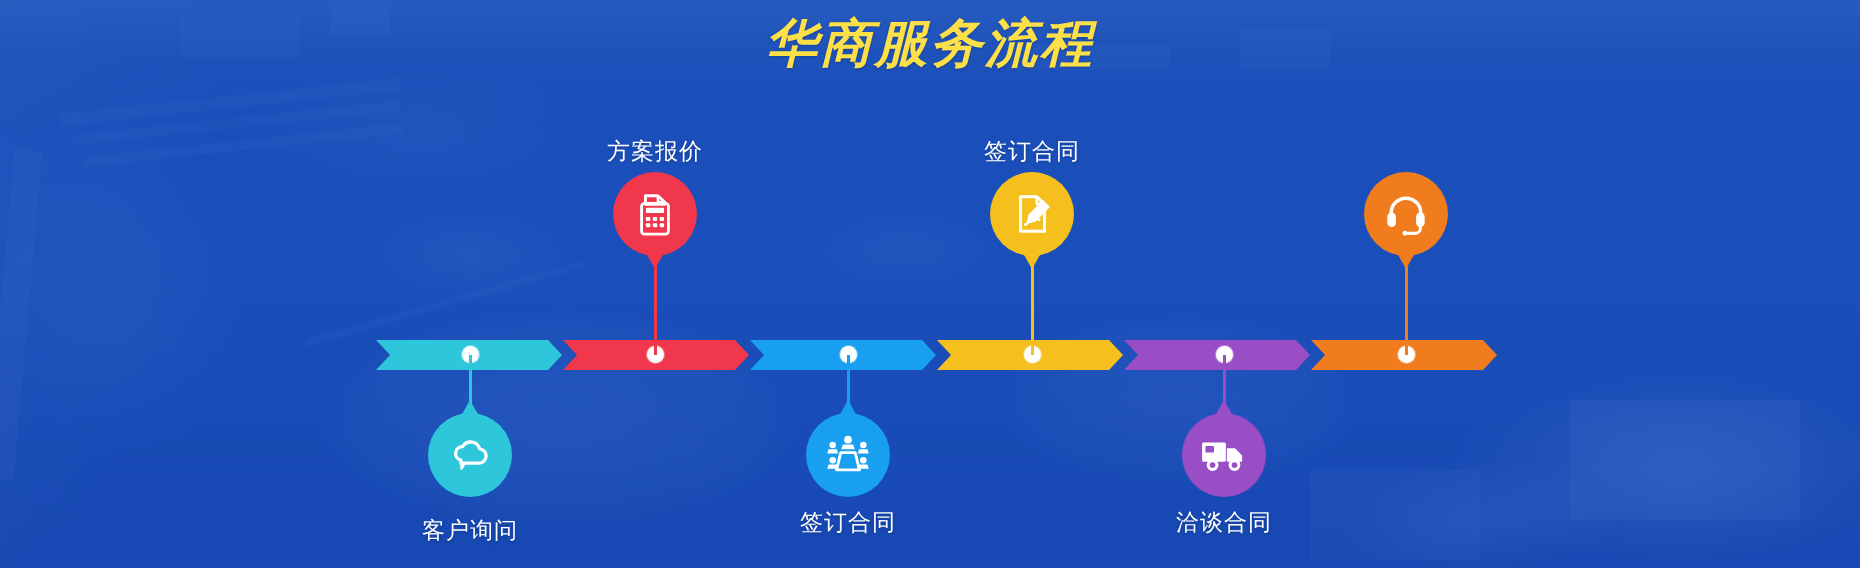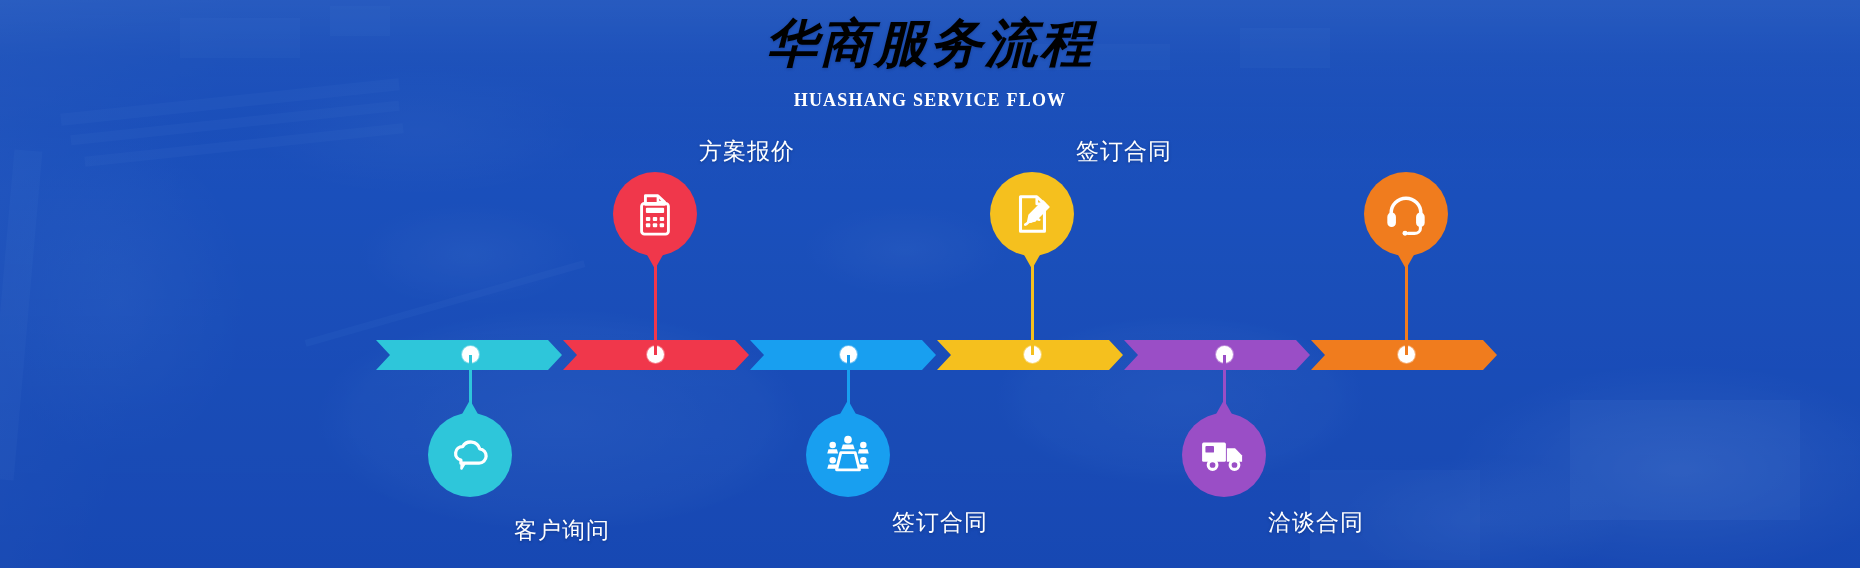--- a/index.html
+++ b/index.html
@@ -49,21 +49,21 @@
   }
   .bg-tint {
     position:absolute; inset:0;
     background:rgba(33,92,200,.42);
   }
 
   
   .head { position:absolute; left:0; right:0; top:14px; text-align:center; z-index:6; }
   .title {
     font-family:"DejaVu Sans","Liberation Sans",sans-serif;
-    font-size:52px; font-weight:bold; color:#000000;
+    font-size:52px; font-weight:bold; color:#fde047;
     letter-spacing:3px; line-height:1.15;
     font-style:italic;
     text-shadow:0 1px 3px rgba(0,20,60,.28);
   }
   .subtitle {
     margin-top:16px;
     font-family:"Liberation Serif","DejaVu Serif",serif;
     font-size:18px; font-weight:bold; color:#ffffff;
     letter-spacing:1.2px;
   }
@@ -89,21 +89,21 @@
   .bubble::after {
     content:""; position:absolute; left:50%; margin-left:-9px;
     width:0; height:0; border-left:9px solid transparent; border-right:9px solid transparent;
   }
   .bubble.up::after   { bottom:-13px; border-top:16px solid currentColor; }
   .bubble.down::after { top:-13px; border-bottom:16px solid currentColor; }
 
   .bubble svg { display:block; }
 
   .step-label {
-    position:absolute; width:280px; margin-left:-140px; text-align:right;
+    position:absolute; width:280px; margin-left:-140px; text-align:center;
     font-family:"DejaVu Sans","Liberation Sans",sans-serif;
     font-size:23px; color:#ffffff; letter-spacing:1px;
     text-shadow:0 1px 3px rgba(0,25,70,.35);
     white-space:nowrap;
   }
 </style>
 </head>
 <body>
 
 <div id="banner">
@@ -120,21 +120,20 @@
     <i style="left:1240px;top:28px;width:90px;height:40px;"></i>
     <i style="left:1570px;top:400px;width:230px;height:120px;background:rgba(185,212,244,.30);"></i>
     <i style="left:1310px;top:470px;width:170px;height:90px;background:rgba(170,202,240,.22);"></i>
     <i style="left:0px;top:150px;width:28px;height:330px;transform:rotate(5deg);"></i>
   </div>
   <div class="bg-overlay"></div>
   <div class="bg-tint"></div>
 
   <div class="head">
     <div class="title">华商服务流程</div>
-    <div class="subtitle">HUASHANG SERVICE FLOW</div>
   </div>
 
   <div id="flow">
       <div class="seg" style="left: 376px; width: 186px;"><svg width="186" height="30" viewBox="0 0 186 30">
           <polygon points="0,0 172,0 186,15 172,30 0,30 14,15" fill="#2ec6da"></polygon>
         </svg></div>
       <div class="node-dot" style="left: 470px;"></div>
       <div class="stem" style="left: 470px; background: rgb(46, 198, 218); top: 355px; height: 100px;"></div>
       <div class="bubble down" style="left: 470px; top: 413px; background: rgb(46, 198, 218); color: rgb(46, 198, 218);">
         <span>

